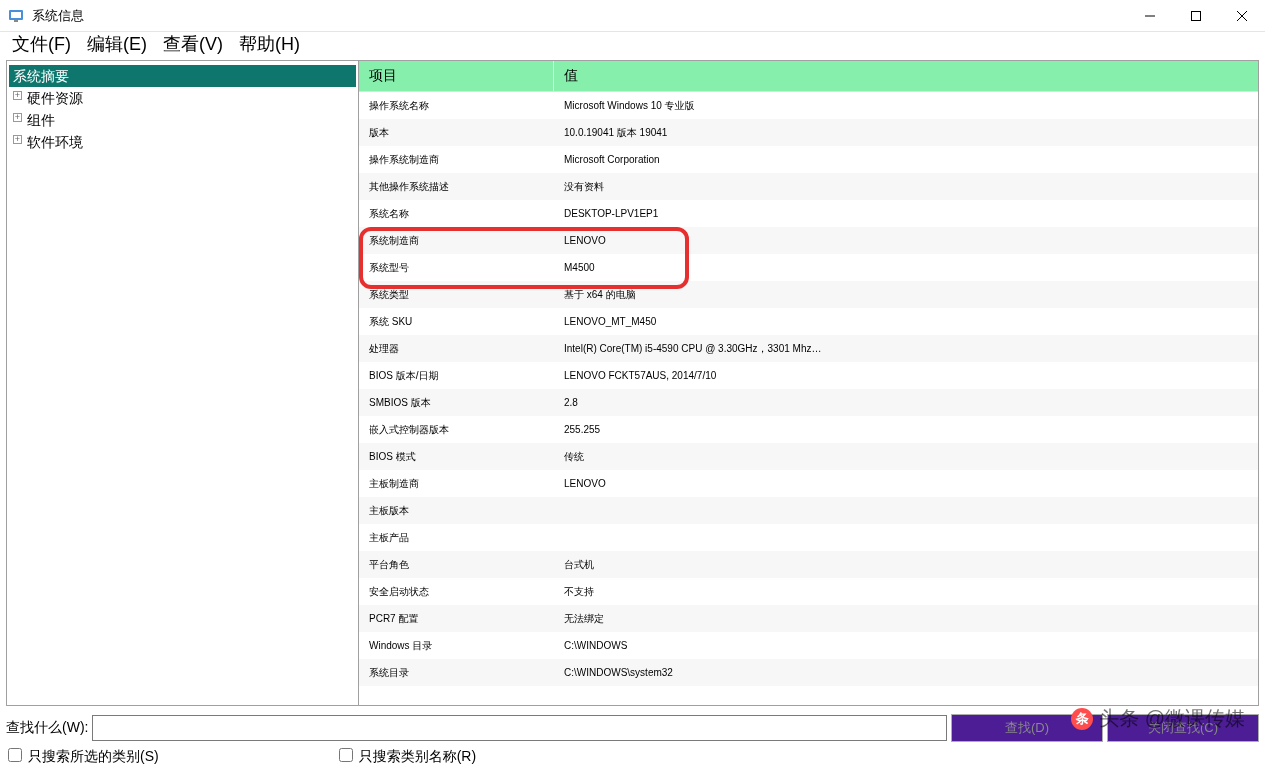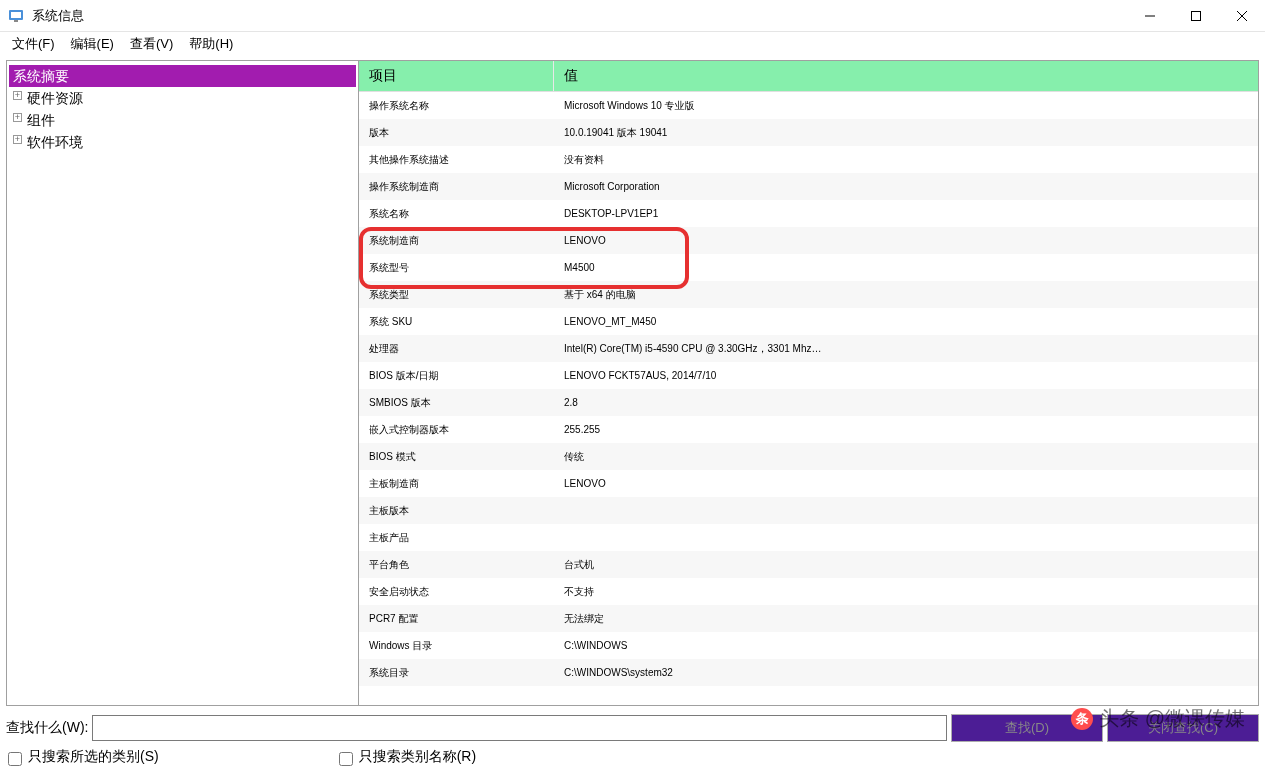--- a/index.html
+++ b/index.html
@@ -4,28 +4,28 @@
   <style>
     * { margin: 0; padding: 0; box-sizing: border-box; font-family: "Microsoft YaHei", "Segoe UI", sans-serif; }
     body { background: #fff; width: 1265px; height: 774px; overflow: hidden; display: flex; flex-direction: column; }
     
     .titlebar { height: 32px; display: flex; align-items: center; padding-left: 8px; border-bottom: 1px solid #e5e5e5; }
     .titlebar-icon { width: 16px; height: 16px; margin-right: 8px; }
     .titlebar-title { font-size: 13px; flex: 1; }
     .win-controls { display: flex; height: 100%; }
     .win-btn { width: 46px; height: 100%; display: flex; align-items: center; justify-content: center; font-size: 14px; color: #333; cursor: pointer; }
     
-    .menubar { height: 24px; display: flex; align-items: center; padding: 0 4px; font-size: 13px; }
+    .menubar { height: 24px; display: flex; align-items: center; padding: 0 4px; font-size: 18px; }
     .menu-item { padding: 2px 8px; cursor: pointer; }
     
     .content { flex: 1; display: flex; border: 1px solid #a0a0a0; margin: 4px 6px 0 6px; min-height: 0; }
     
     .sidebar { width: 352px; border-right: 1px solid #a0a0a0; padding: 4px 2px; overflow: auto; }
     .tree-item { font-size: 14px; padding: 1px 4px 1px 18px; cursor: pointer; white-space: nowrap; position: relative; line-height: 20px; }
-    .tree-item.selected { background: #a21caf; color: #fff; padding-left: 4px; }
+    .tree-item.selected { background: #0f766e; color: #fff; padding-left: 4px; }
     .tree-item .expander { position: absolute; left: 4px; top: 4px; width: 9px; height: 9px; border: 1px solid #999; display: flex; align-items: center; justify-content: center; font-size: 9px; line-height: 1; color: #666; background: #fff; }
     
     .main { flex: 1; display: flex; flex-direction: column; position: relative; min-width: 0; }
     .main-header { display: flex; font-size: 14px; border-bottom: 1px solid #e0e0e0; background: #86efac; }
     .col-h { padding: 6px 10px; }
     .col-h.c1 { width: 195px; border-right: 1px solid #e8e8e8; }
     .main-rows { flex: 1; overflow-y: scroll; }
     .row { display: flex; font-size: 10px; height: 27px; align-items: center; }
     .row:nth-child(even) { background: #f7f7f7; }
     .cell { padding: 0 10px; white-space: nowrap; overflow: hidden; text-overflow: ellipsis; }
@@ -33,21 +33,21 @@
     .cell.c2 { flex: 1; }
     
     .highlight-box { position: absolute; border: 4px solid #e63030; border-radius: 12px; pointer-events: none; left: 0px; top: 166px; width: 330px; height: 62px; }
     
     .search-area { padding: 8px 6px; font-size: 14px; }
     .search-row1 { display: flex; align-items: center; gap: 4px; margin-bottom: 6px; }
     .search-label { white-space: nowrap; }
     .search-input { flex: 1; height: 26px; border: 1px solid #7a7a7a; padding: 0 6px; font-size: 14px; }
     .search-btn { width: 152px; height: 28px; border: 1px solid #adadad; background: #4c1d95; font-size: 13px; cursor: pointer; color: #888; }
     .search-row2 { display: flex; gap: 180px; padding-left: 2px; }
-    .check-group { display: flex; align-items: flex-end; gap: 6px; }
+    .check-group { display: flex; align-items: flex-start; gap: 6px; }
     .check-group input[type="checkbox"] { width: 14px; height: 14px; }
     
     .watermark { position: absolute; right: 20px; bottom: 42px; font-size: 20px; color: rgba(0,0,0,0.55); font-weight: 500; pointer-events: none; display:flex; align-items:center; gap:6px;}
     .watermark .wm-icon{width:22px;height:22px;border-radius:50%;background:#ff4d4d;display:inline-flex;align-items:center;justify-content:center;color:#fff;font-size:13px;font-weight:bold;}
   </style>
 </head>
 <body>
 
 <div class="titlebar">
   <svg class="titlebar-icon" viewBox="0 0 16 16">
@@ -98,26 +98,26 @@
     <div class="main-rows" id="rows">
         <div class="row">
           <div class="cell c1">操作系统名称</div>
           <div class="cell c2">Microsoft Windows 10 专业版</div>
         </div>
         <div class="row">
           <div class="cell c1">版本</div>
           <div class="cell c2">10.0.19041 版本 19041</div>
         </div>
         <div class="row">
+          <div class="cell c1">操作系统制造商</div>
+          <div class="cell c2">Microsoft Corporation</div>
+        </div>
+        <div class="row">
           <div class="cell c1">其他操作系统描述</div>
           <div class="cell c2">没有资料</div>
-        </div>
-        <div class="row">
-          <div class="cell c1">操作系统制造商</div>
-          <div class="cell c2">Microsoft Corporation</div>
         </div>
         <div class="row">
           <div class="cell c1">系统名称</div>
           <div class="cell c2">DESKTOP-LPV1EP1</div>
         </div>
         <div class="row">
           <div class="cell c1">系统制造商</div>
           <div class="cell c2">LENOVO</div>
         </div>
         <div class="row">

